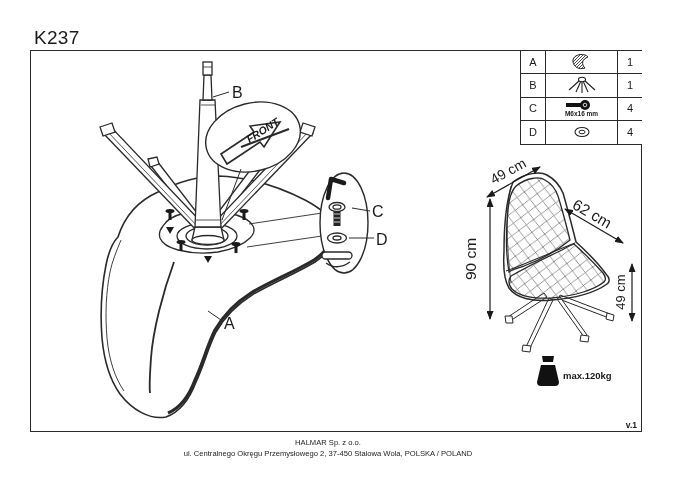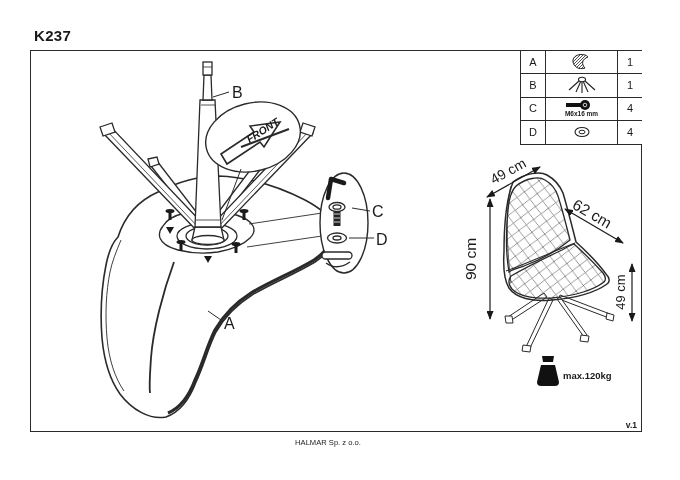--- a/index.html
+++ b/index.html
@@ -1,18 +1,18 @@
 <!DOCTYPE html>
 <html><head>
 <meta charset="utf-8">
 <style>
   html,body{margin:0;padding:0;background:#fff;}
   .page{position:relative;width:680px;height:480px;background:#fff;overflow:hidden;
         font-family:"Liberation Sans",sans-serif;color:#1a1a1a;}
-  .title{position:absolute;left:34px;top:27px;font-size:15px;font-weight:bold;letter-spacing:.3px;}
+  .title{position:absolute;left:34px;top:27px;font-size:19px;font-weight:normal;letter-spacing:.3px;}
   .frame{position:absolute;left:30px;top:50px;width:610px;height:380px;border:1.5px solid #2a2a2a;}
   svg.diagram{position:absolute;left:30px;top:50px;}
   svg text{font-family:"Liberation Sans",sans-serif;fill:#1a1a1a;stroke:none;}
 
   .parts-table{position:absolute;left:520px;top:51px;width:121px;height:93px;background:#fff;
      display:grid;grid-template-columns:25px 1fr 25px;grid-auto-rows:23.25px;
      border-left:1.3px solid #2a2a2a;border-bottom:1.3px solid #2a2a2a;font-size:11px;}
   .cell{display:flex;align-items:center;justify-content:center;border-bottom:1px solid #2a2a2a;
      flex-direction:column;line-height:1;}
   .cell.letter{border-right:1px solid #2a2a2a;}
@@ -217,15 +217,16 @@
       <svg width="40" height="14" viewBox="0 0 40 14">
         <ellipse cx="20" cy="7" rx="7" ry="4.5" fill="#fff" stroke="#222" stroke-width="1.1"></ellipse>
         <ellipse cx="20" cy="7" rx="3" ry="1.8" fill="none" stroke="#222" stroke-width="1"></ellipse>
       </svg>
     </div>
     <div class="cell qty">4</div>
   </div>
 
   <div class="footer">
     <div>HALMAR Sp. z o.o.</div>
+    <div>ul. Centralnego Okręgu Przemysłowego 2, 37-450 Stalowa Wola, POLSKA / POLAND</div>
   </div>
 
 </div>
 
 </body></html>

